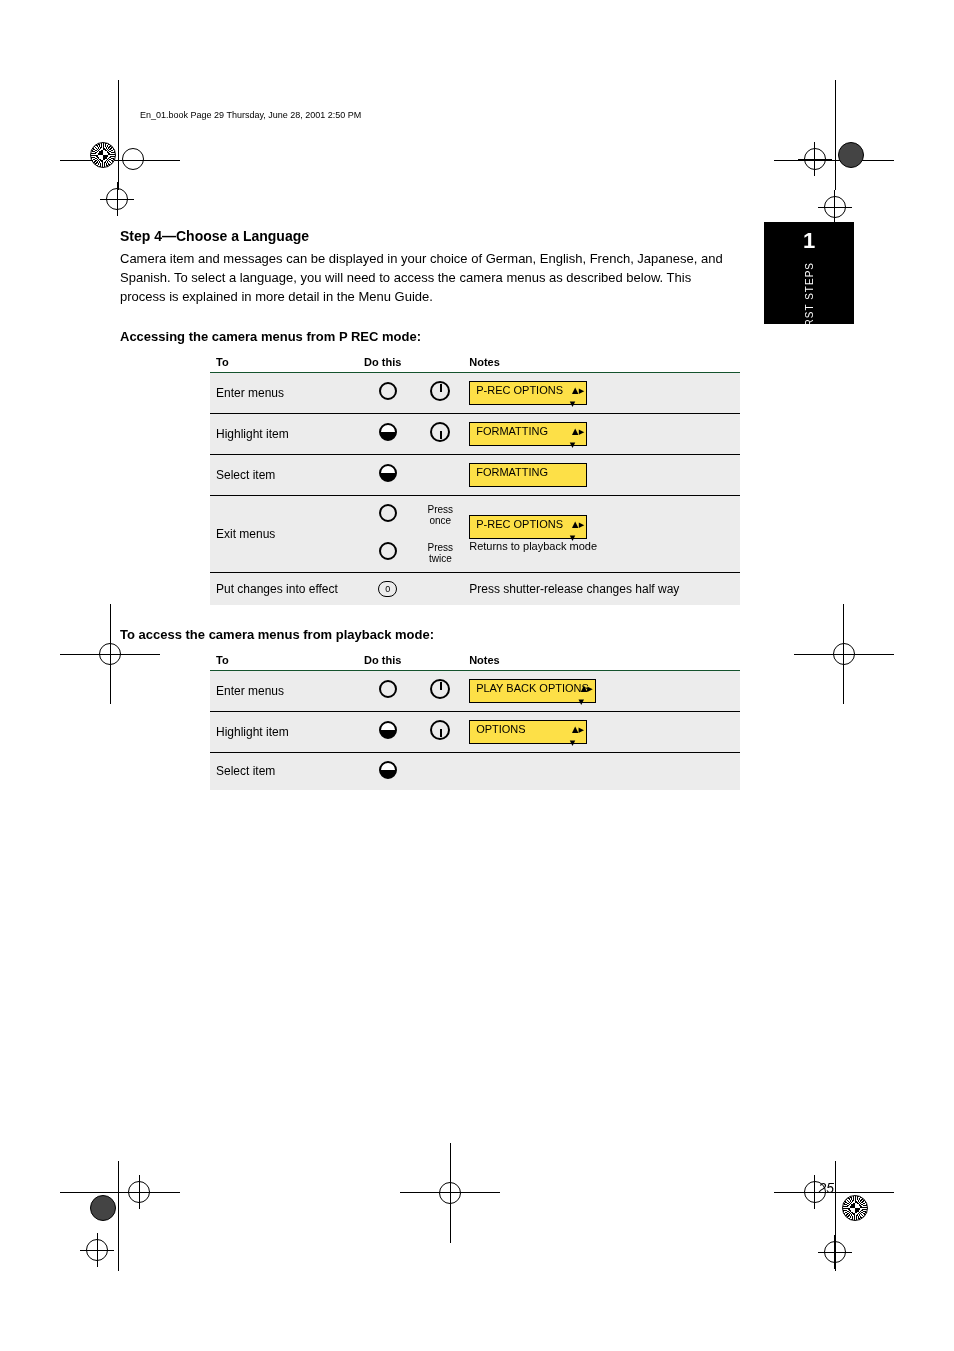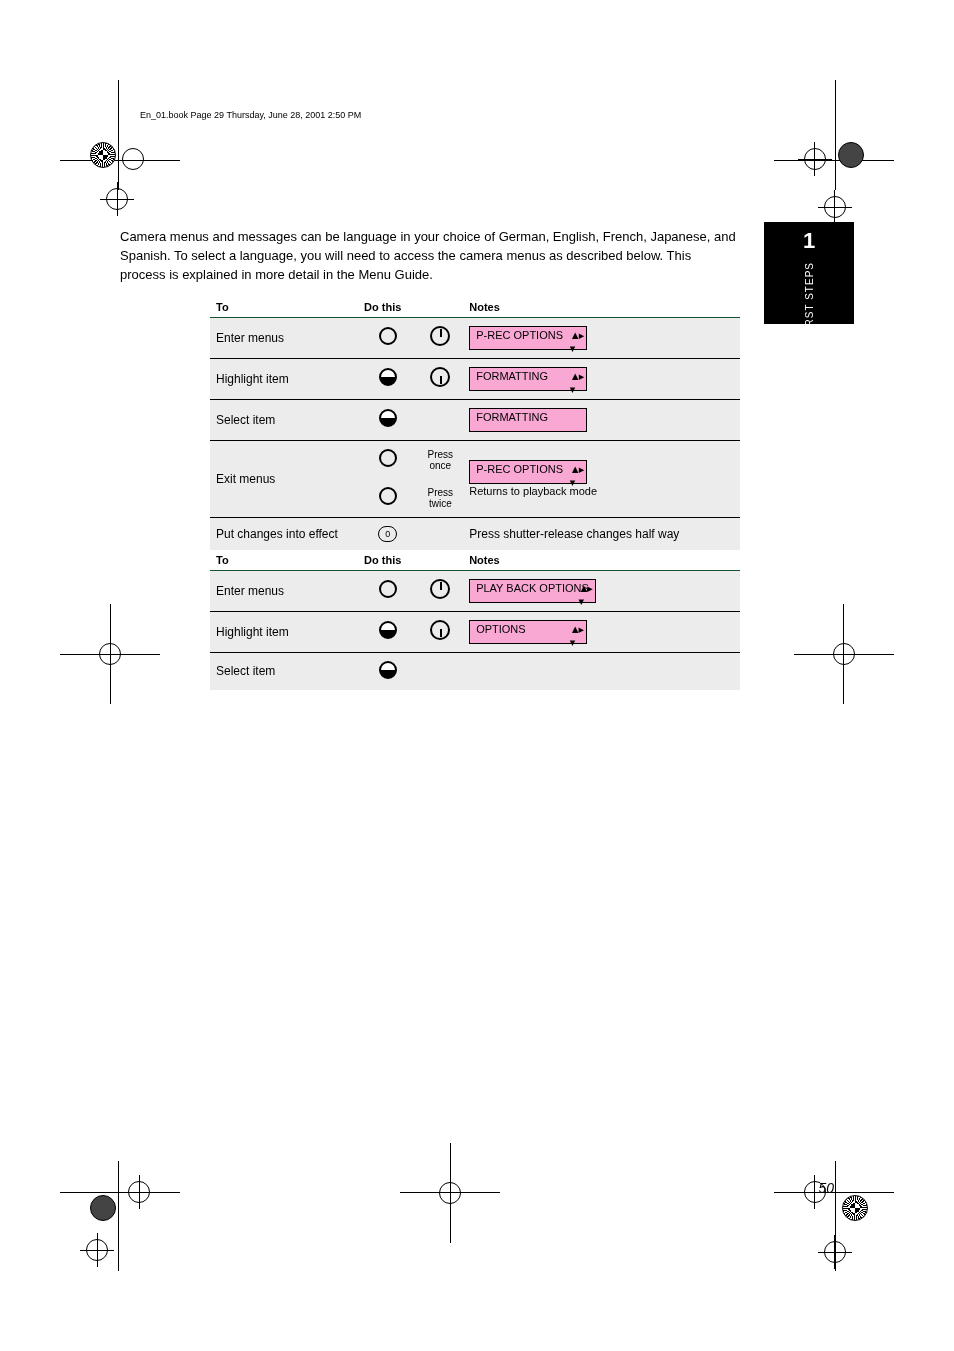--- a/index.html
+++ b/index.html
@@ -45,21 +45,21 @@
   table.opts tr.first td { border-top:1px solid #14532d; }
   table.opts td.col-icon { width:60px; text-align:center; }
   table.opts td.col-icon2 { width:46px; text-align:center; }
   table.opts td.col-label { width:150px; }
   table.opts td.col-note  { width:280px; }
 
   table.opts tr.noborder td { border-top:none; }
 
   
   .lcdbox { display:inline-block; border:1px solid #000; padding:2px 6px 2px 6px;
-            font-size:11px; min-width:118px; height:24px; position:relative; background:#f9a8d4; }
+            font-size:11px; min-width:118px; height:24px; position:relative; background:#fde047; }
   .lcdbox .arrows { position:absolute; right:4px; top:2px; font-size:11px; letter-spacing:-2px; }
 
   .led-open   { display:inline-block; width:18px; height:18px; border:2px solid #000;
                 border-radius:50%; }
   .led-half   { display:inline-block; width:18px; height:18px; border:2px solid #000;
                 border-radius:50%; background:linear-gradient(#fff 50%,#000 50%); }
   .dial       { display:inline-block; width:20px; height:20px; border:2px solid #000;
                 border-radius:50%; position:relative; }
   .dial::after{ content:''; position:absolute; left:8px; top:1px; width:2px; height:8px;
                 background:#000; }
@@ -125,26 +125,28 @@
 <div class="reg-vline" style="right:118px; bottom:80px; height:110px;"></div>
 <div class="reg-hline" style="right:60px; bottom:158px; width:120px;"></div>
 <div class="reg-fill" style="right:86px; bottom:130px; width:26px; height:26px;"></div>
 <div class="reg-circle-outer" style="right:128px; bottom:148px; width:22px; height:22px;"></div>
 <div class="reg-cross-h" style="right:122px; bottom:158px; width:34px;"></div>
 <div class="reg-cross-v" style="right:139px; bottom:142px; height:34px;"></div>
 <div class="reg-circle-outer" style="right:108px; bottom:88px; width:22px; height:22px;"></div>
 <div class="reg-cross-h" style="right:102px; bottom:98px; width:34px;"></div>
 <div class="reg-cross-v" style="right:119px; bottom:82px; height:34px;"></div>
 
-<div class="page-num">50</div>
+<div class="page-num">25</div>
 
 <div class="content">
 
-  <div class="body-text">Camera menus and messages can be language in your choice of German, English, French, Japanese, and Spanish. To select a language, you will need to access the camera menus as described below. This process is explained in more detail in the Menu Guide.</div>
-
+  <div class="section-lead">Step 4—Choose a Language</div>
+  <div class="body-text">Camera item and messages can be displayed in your choice of German, English, French, Japanese, and Spanish. To select a language, you will need to access the camera menus as described below. This process is explained in more detail in the Menu Guide.</div>
+
+  <div class="subhead">Accessing the camera menus from P REC mode:</div>
 
   <table class="opts">
     <tbody>
         <tr>
       <th>To</th>
       <th colspan="2">Do this</th>
       <th>Notes</th>
     </tr>
 
     <tr class="first">
@@ -203,20 +205,21 @@
       <td class="col-label">Put changes into effect</td>
       <td class="col-icon">
         <span class="cmd-oval">0</span>
       </td>
       <td class="col-icon2"></td>
       <td class="col-note">Press shutter-release changes half way</td>
     </tr>
   </tbody>
     </table>
 
+  <div class="subhead">To access the camera menus from playback mode:</div>
 
   <table class="opts">
     <tbody>
         <tr>
       <th>To</th>
       <th colspan="2">Do this</th>
       <th>Notes</th>
     </tr>
 
     <tr class="first">

